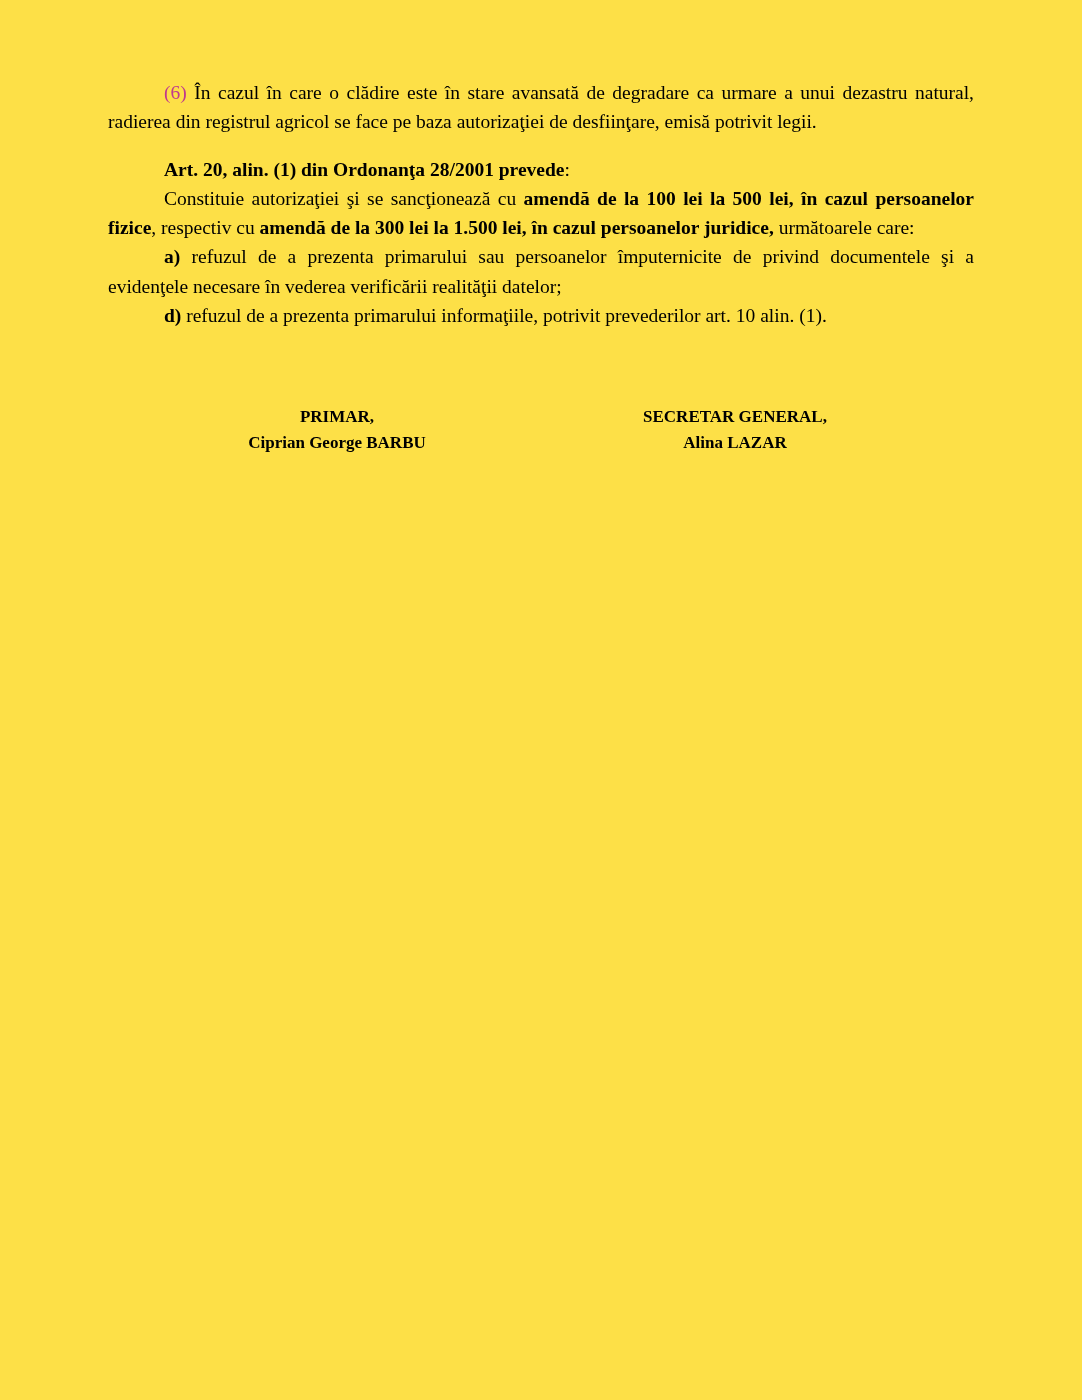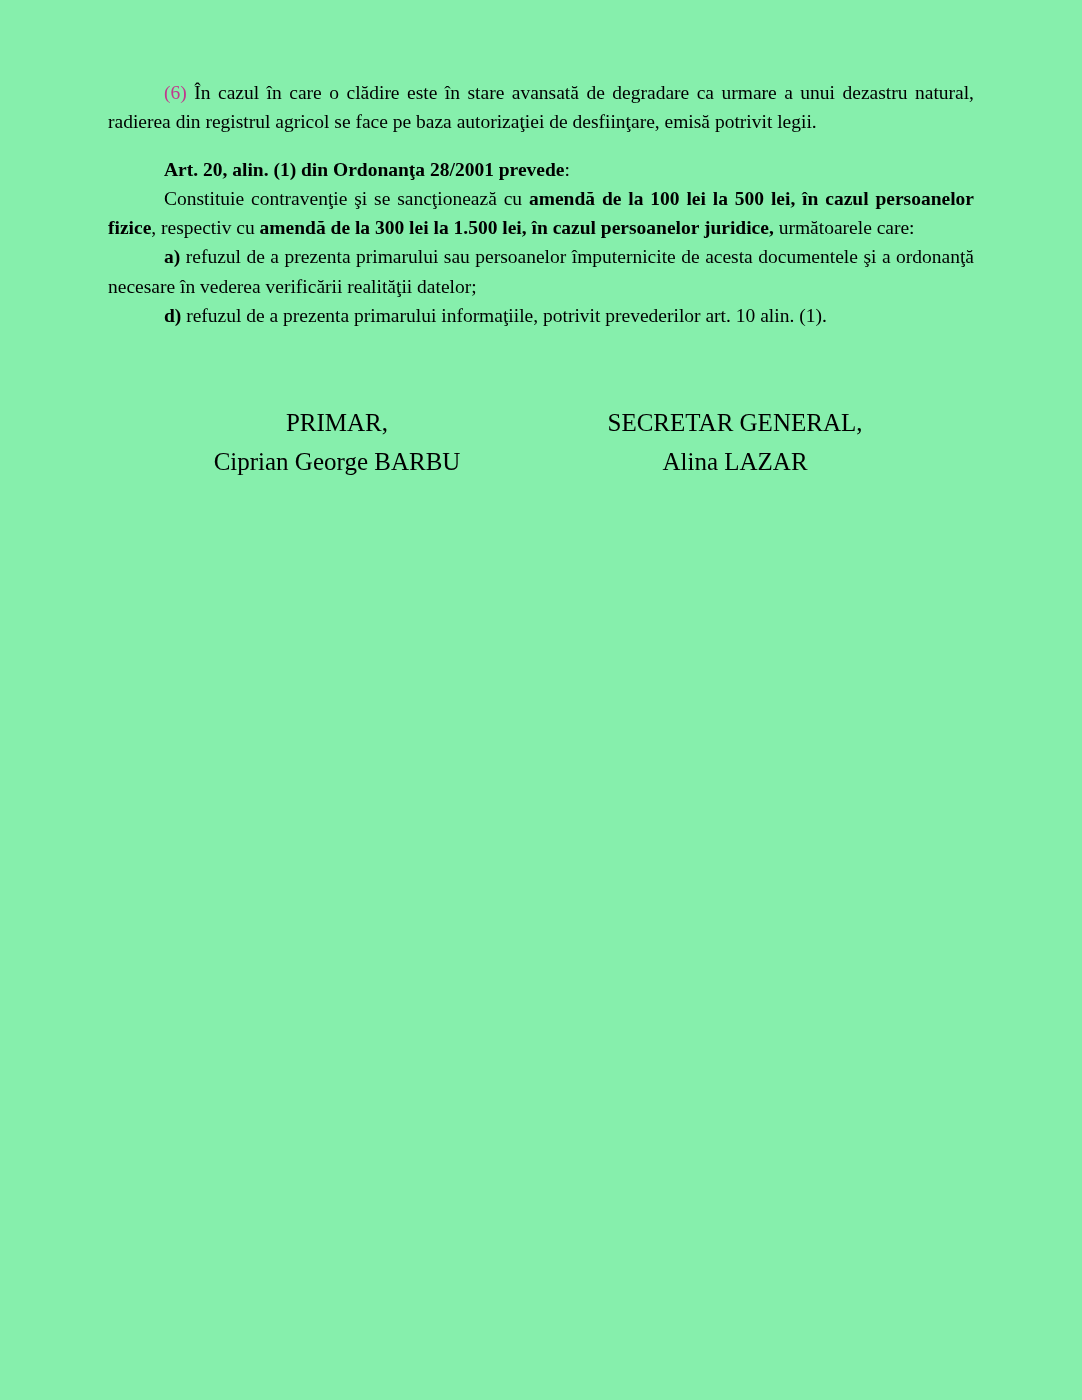--- a/index.html
+++ b/index.html
@@ -10,21 +10,21 @@
   body {
     width: 1082px;
     height: 1400px;
     font-family: "Liberation Serif", serif;
     color: #000000;
   }
   .page {
     position: relative;
     width: 1082px;
     height: 1400px;
-    background: #86efac;
+    background: #fde047;
     box-sizing: border-box;
     padding: 78px 108px 0 108px;
   }
   .doc-body {
     font-size: 19.5px;
     line-height: 1.5;
     text-align: justify;
     text-justify: inter-word;
   }
   p {
@@ -43,22 +43,22 @@
     height: 18px;
   }
   .signatures {
     margin-top: 74px;
     display: flex;
     width: 100%;
   }
   .sig-block {
     flex: 1;
     text-align: center;
-    font-weight: normal;
-    font-size: 25px;
+    font-weight: bold;
+    font-size: 17px;
     line-height: 1.55;
   }
   .sig-block.left {
     margin-left: 30px;
   }
   .sig-block.right {
     margin-right: 40px;
   }
   .sig-role {
     display: block;
@@ -72,23 +72,23 @@
 
 <div class="page">
   <div class="doc-body">
 
     <p class="indent"><span class="marker-pink">(6)</span><span> În cazul în care o clădire este în stare avansată de degradare ca urmare a unui dezastru natural, radierea din registrul agricol se face pe baza autorizaţiei de desfiinţare, emisă potrivit legii.</span></p>
 
     <div class="gap-small"></div>
 
     <p class="indent"><span class="bold">Art. 20, alin. (1) din Ordonanţa 28/2001 prevede</span><span>:</span></p>
 
-    <p class="indent"><span>Constituie contravenţie şi se sancţionează cu </span><span class="bold">amendă de la 100 lei la 500 lei, în cazul persoanelor fizice</span><span>, respectiv cu </span><span class="bold">amendă de la 300 lei la 1.500 lei, în cazul persoanelor juridice,</span><span> următoarele care:</span></p>
+    <p class="indent"><span>Constituie autorizaţiei şi se sancţionează cu </span><span class="bold">amendă de la 100 lei la 500 lei, în cazul persoanelor fizice</span><span>, respectiv cu </span><span class="bold">amendă de la 300 lei la 1.500 lei, în cazul persoanelor juridice,</span><span> următoarele care:</span></p>
 
-    <p class="indent"><span class="bold">a)</span><span> refuzul de a prezenta primarului sau persoanelor împuternicite de acesta documentele şi a ordonanţă necesare în vederea verificării realităţii datelor;</span></p>
+    <p class="indent"><span class="bold">a)</span><span> refuzul de a prezenta primarului sau persoanelor împuternicite de privind documentele şi a evidenţele necesare în vederea verificării realităţii datelor;</span></p>
 
 
 
     <p class="indent"><span class="bold">d)</span><span> refuzul de a prezenta primarului informaţiile, potrivit prevederilor art. 10 alin. (1).</span></p>
 
     <div class="signatures">
       <div class="sig-block left">
         <span class="sig-role">PRIMAR,</span>
         <span class="sig-name">Ciprian George BARBU</span>
       </div>

